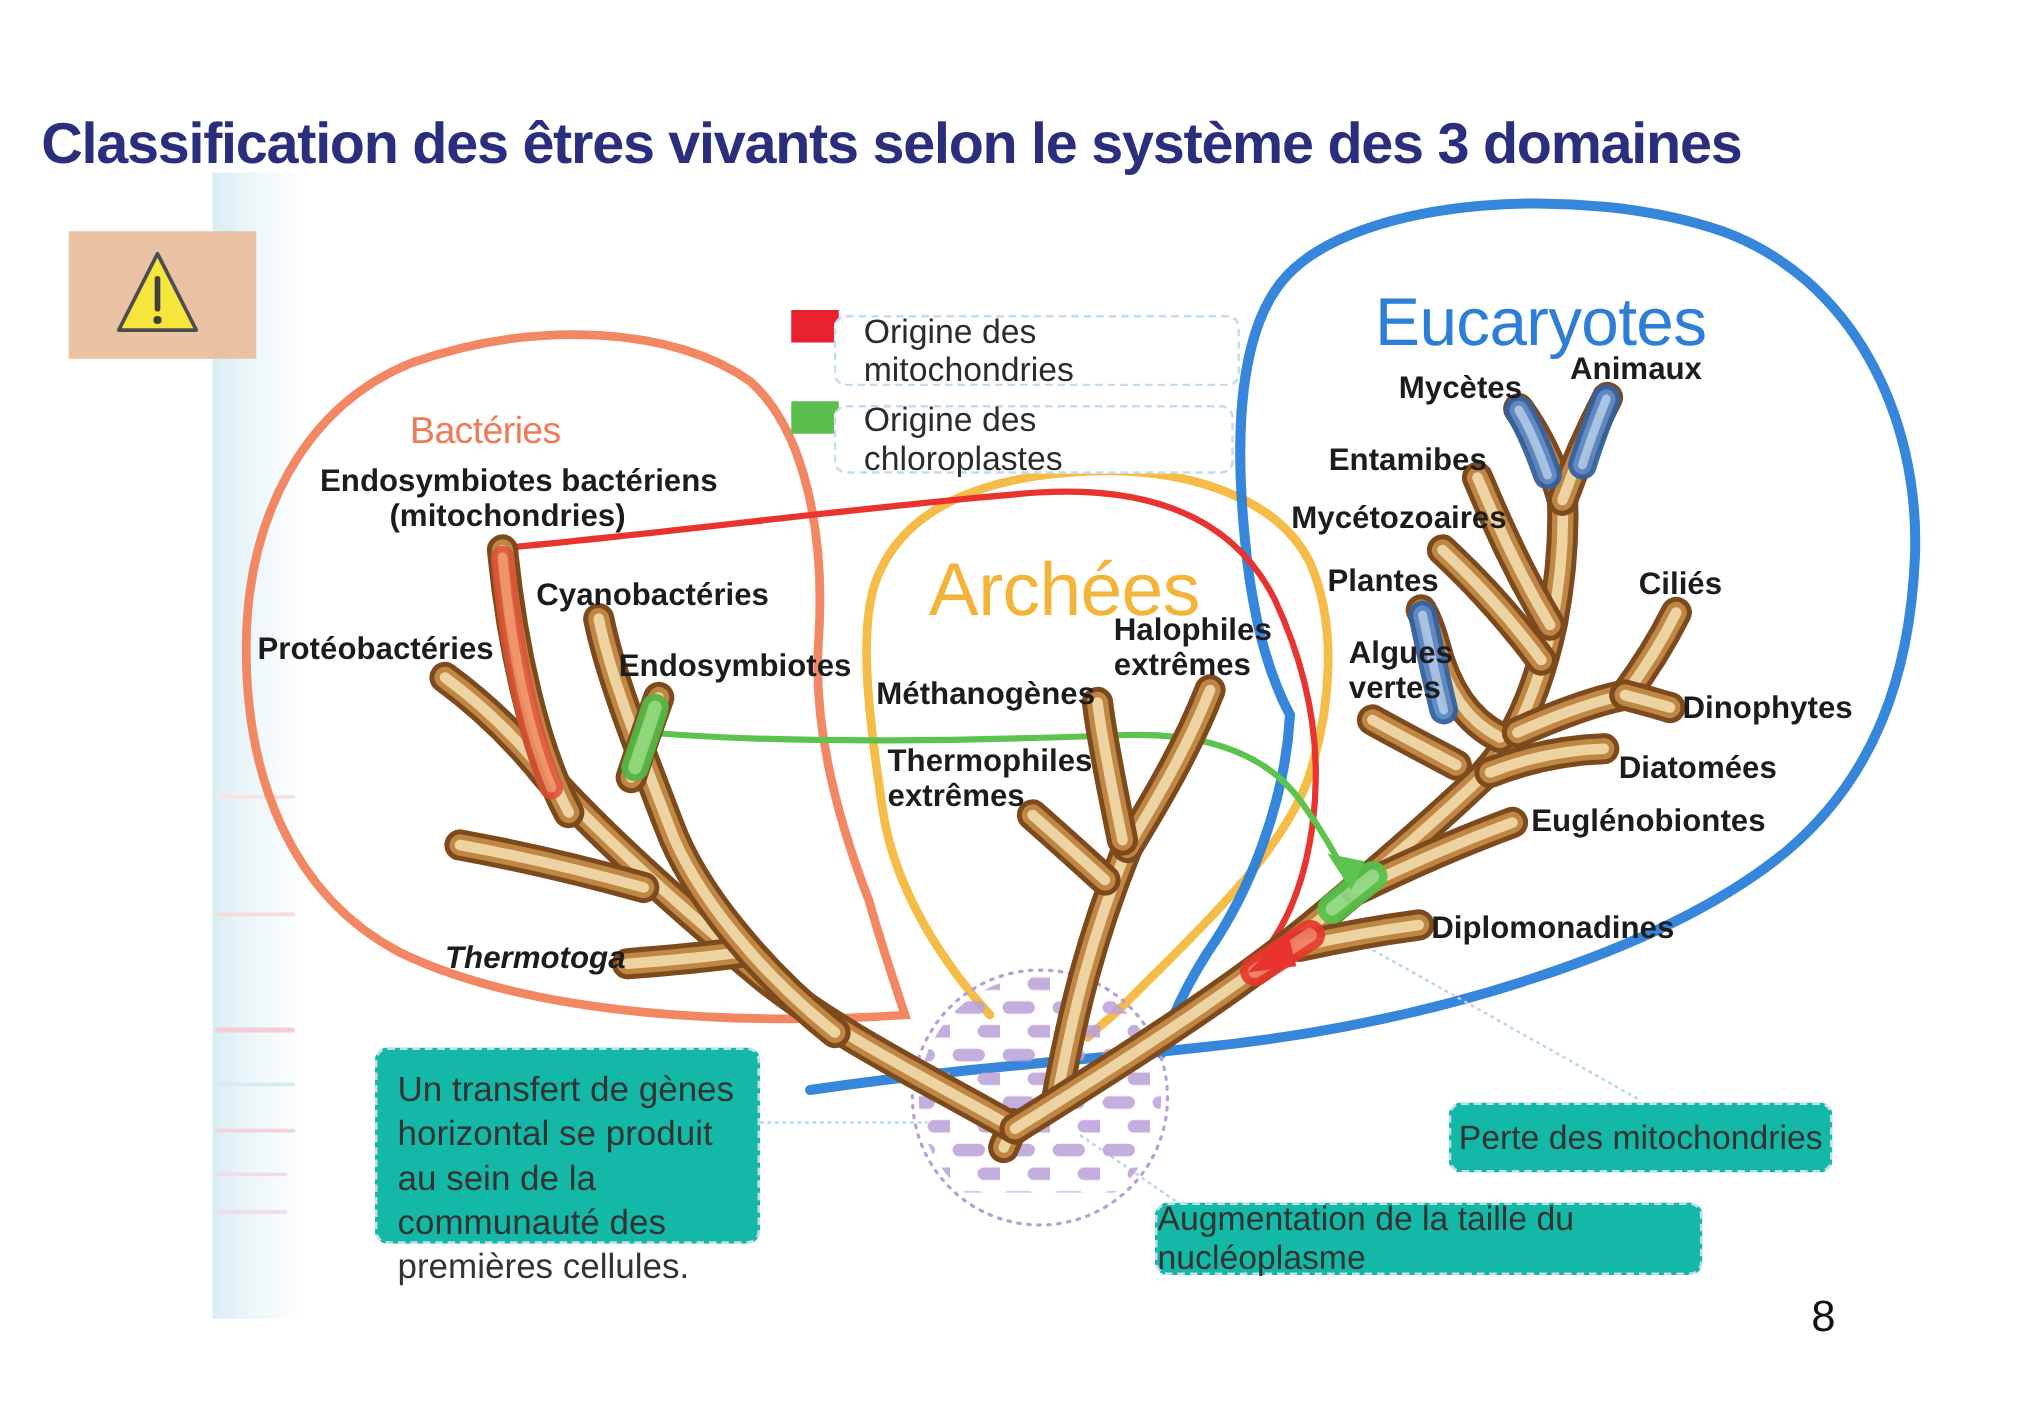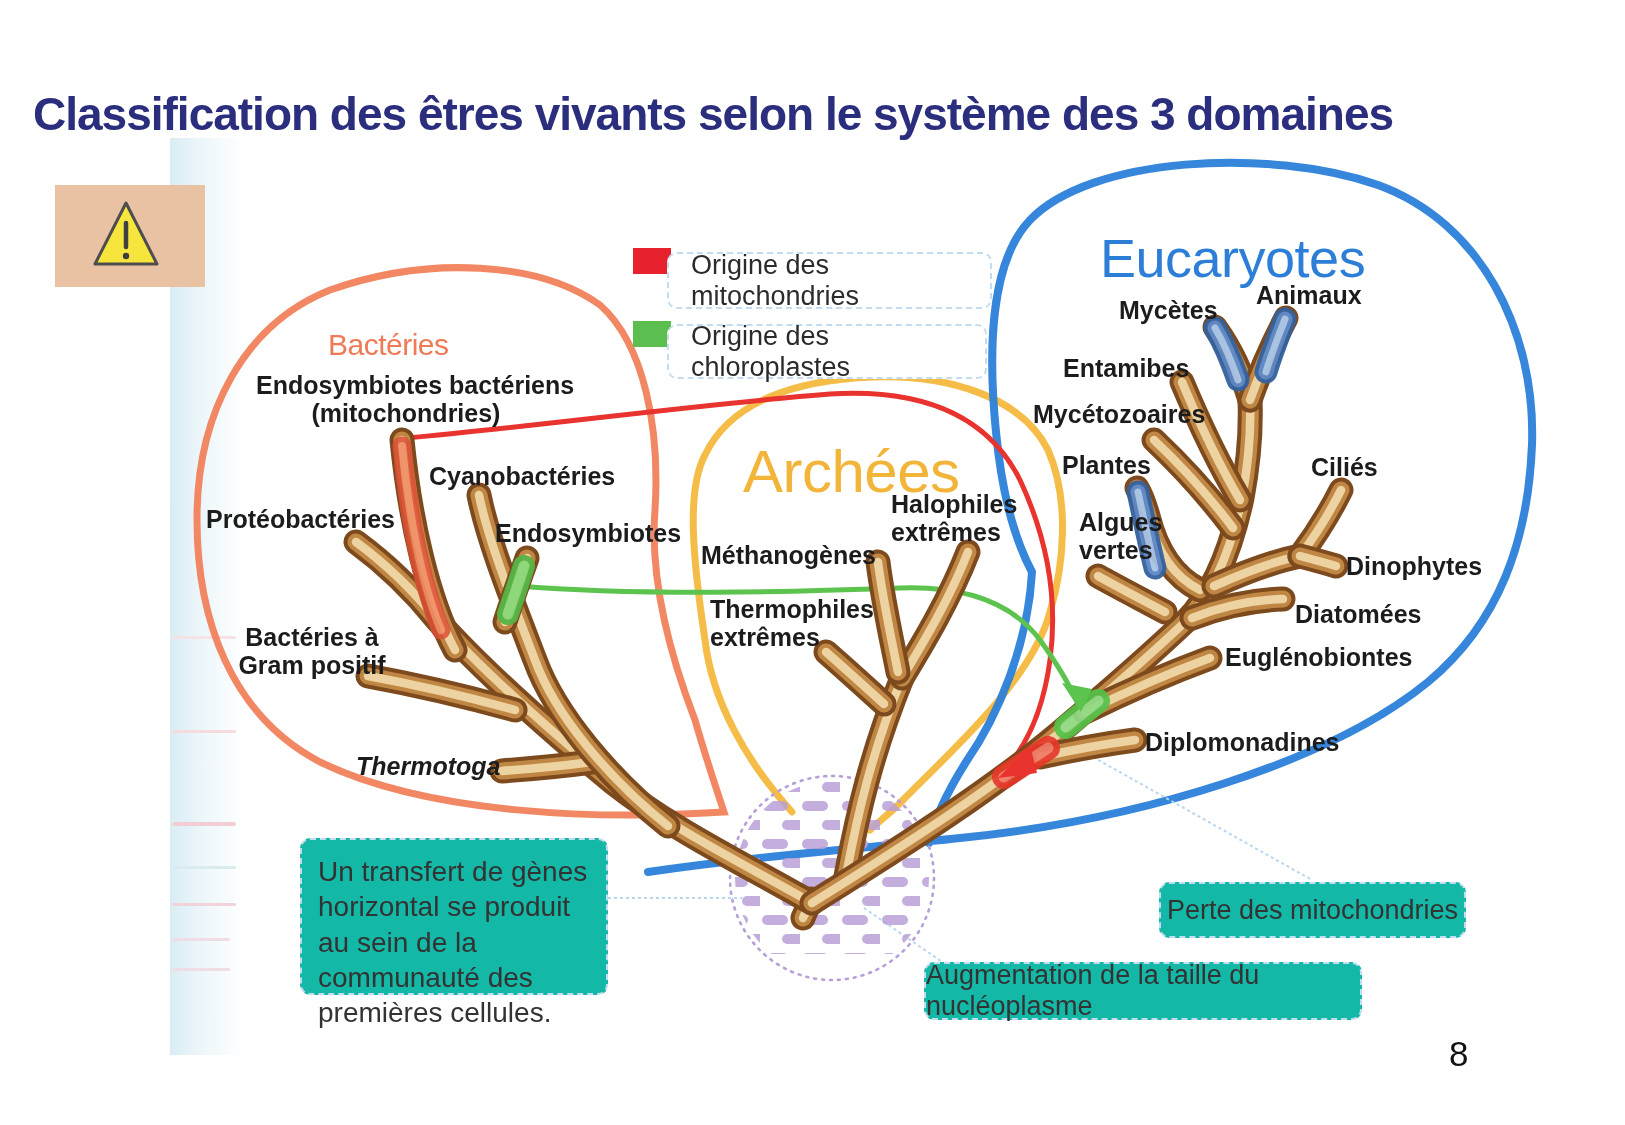--- a/index.html
+++ b/index.html
@@ -261,24 +261,20 @@
   <div class="domain-title dt-archaea">Archées</div>
   <div class="domain-title dt-eukaryota">Eucaryotes</div>
 
   <div class="lbl center" style="left:256px;top:371px;width:300px;">
     <span>Endosymbiotes bactériens</span><br>
     <span>(mitochondries)</span>
   </div>
   <div class="lbl" style="left:429px;top:428px;margin-top:34px;">Cyanobactéries</div>
   <div class="lbl" style="left:206px;top:505px;">Protéobactéries</div>
   <div class="lbl" style="left:495px;top:519px;">Endosymbiotes</div>
-  <div class="lbl center" style="left:228px;top:623px;width:168px;">
-    <span>Bactéries à</span><br>
-    <span>Gram positif</span>
-  </div>
   <div class="lbl italic" style="left:356px;top:752px;">Thermotoga</div>
   <div class="lbl" style="left:891px;top:490px;">
     <span>Halophiles</span><br>
     <span>extrêmes</span>
   </div>
   <div class="lbl" style="left:701px;top:541px;">Méthanogènes</div>
   <div class="lbl" style="left:710px;top:595px;">
     <span>Thermophiles</span><br>
     <span>extrêmes</span>
   </div>

